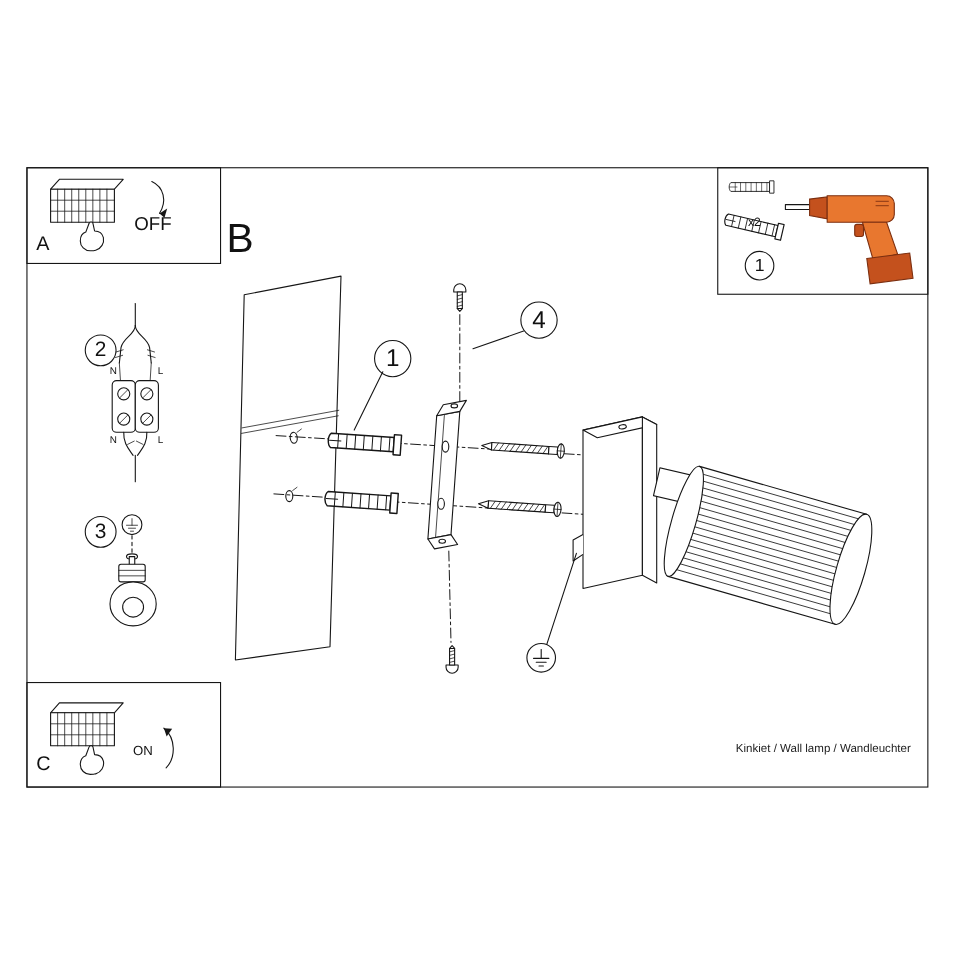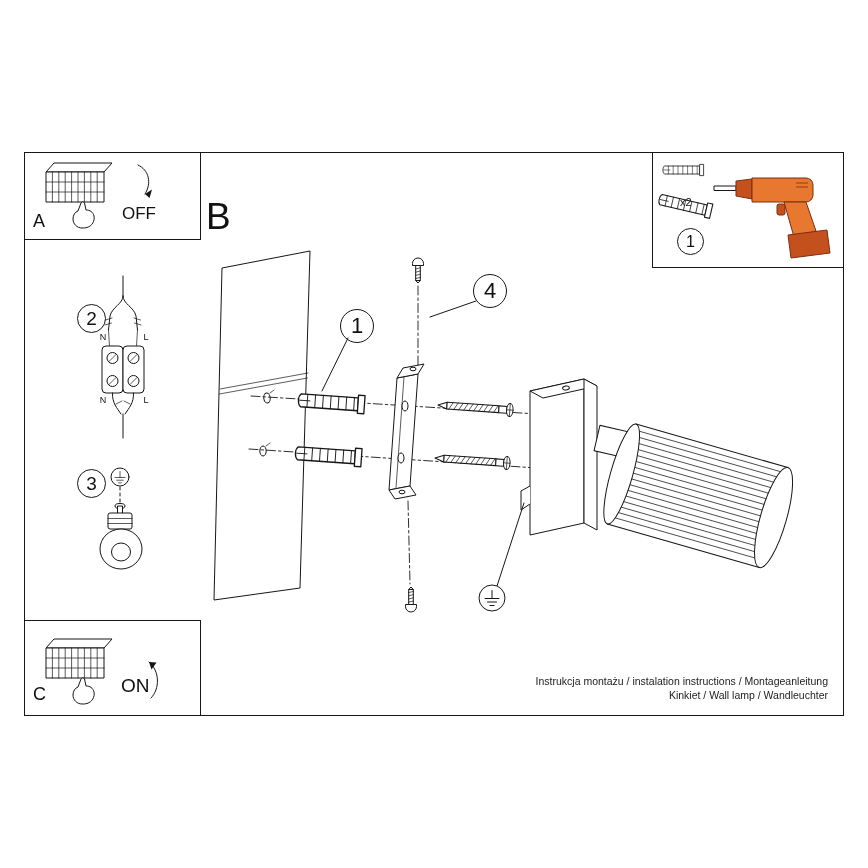--- a/index.html
+++ b/index.html
@@ -232,33 +232,32 @@
       <circle cx="492" cy="598" r="13" class="w" stroke-width="1.4"></circle>
       <line x1="492" y1="590.5" x2="492" y2="598.5" class="ln"></line>
       <line x1="485" y1="598.5" x2="499" y2="598.5" class="ln"></line>
       <line x1="487.5" y1="602" x2="496.5" y2="602" class="ln"></line>
       <line x1="490" y1="605.5" x2="494" y2="605.5" class="ln"></line>
     </g>
   </g>
 </svg>
 
 <div class="lbl" style="left:33px;top:211px;font-size:18px">A</div>
-<div class="lbl" style="left:122px;top:204px;font-size:17px">OFF</div>
+<div class="lbl" style="left:122px;top:194px;font-size:17px">OFF</div>
 <div class="lbl" style="left:206px;top:196px;font-size:37px">B</div>
 <div class="lbl" style="left:33px;top:684px;font-size:18px">C</div>
-<div class="lbl" style="left:121px;top:675px;font-size:19px">ON</div>
+<div class="lbl" style="left:121px;top:675px;font-size:12px">ON</div>
 <div class="lbl" style="left:680px;top:196px;font-size:11px">x2</div>
 
 <div class="circ" style="left:77px;top:304px;width:27px;height:27px;font-size:19px">2</div>
 <div class="circ" style="left:77px;top:469px;width:27px;height:27px;font-size:19px">3</div>
 <div class="circ" style="left:340px;top:309px;width:32px;height:32px;font-size:22px">1</div>
 <div class="circ" style="left:473px;top:274px;width:32px;height:32px;font-size:22px">4</div>
 <div class="circ" style="left:677px;top:228px;width:25px;height:25px;font-size:16px">1</div>
 
 <div class="lbl" style="left:97px;top:332px;width:12px;text-align:center;font-size:9px">N</div>
 <div class="lbl" style="left:140px;top:332px;width:12px;text-align:center;font-size:9px">L</div>
 <div class="lbl" style="left:97px;top:395px;width:12px;text-align:center;font-size:9px">N</div>
 <div class="lbl" style="left:140px;top:395px;width:12px;text-align:center;font-size:9px">L</div>
 
 <div class="footer">
-  <div>Instrukcja montażu / instalation instructions / Montageanleitung</div>
   <div>Kinkiet / Wall lamp / Wandleuchter</div>
 </div>
 
 </body></html>

